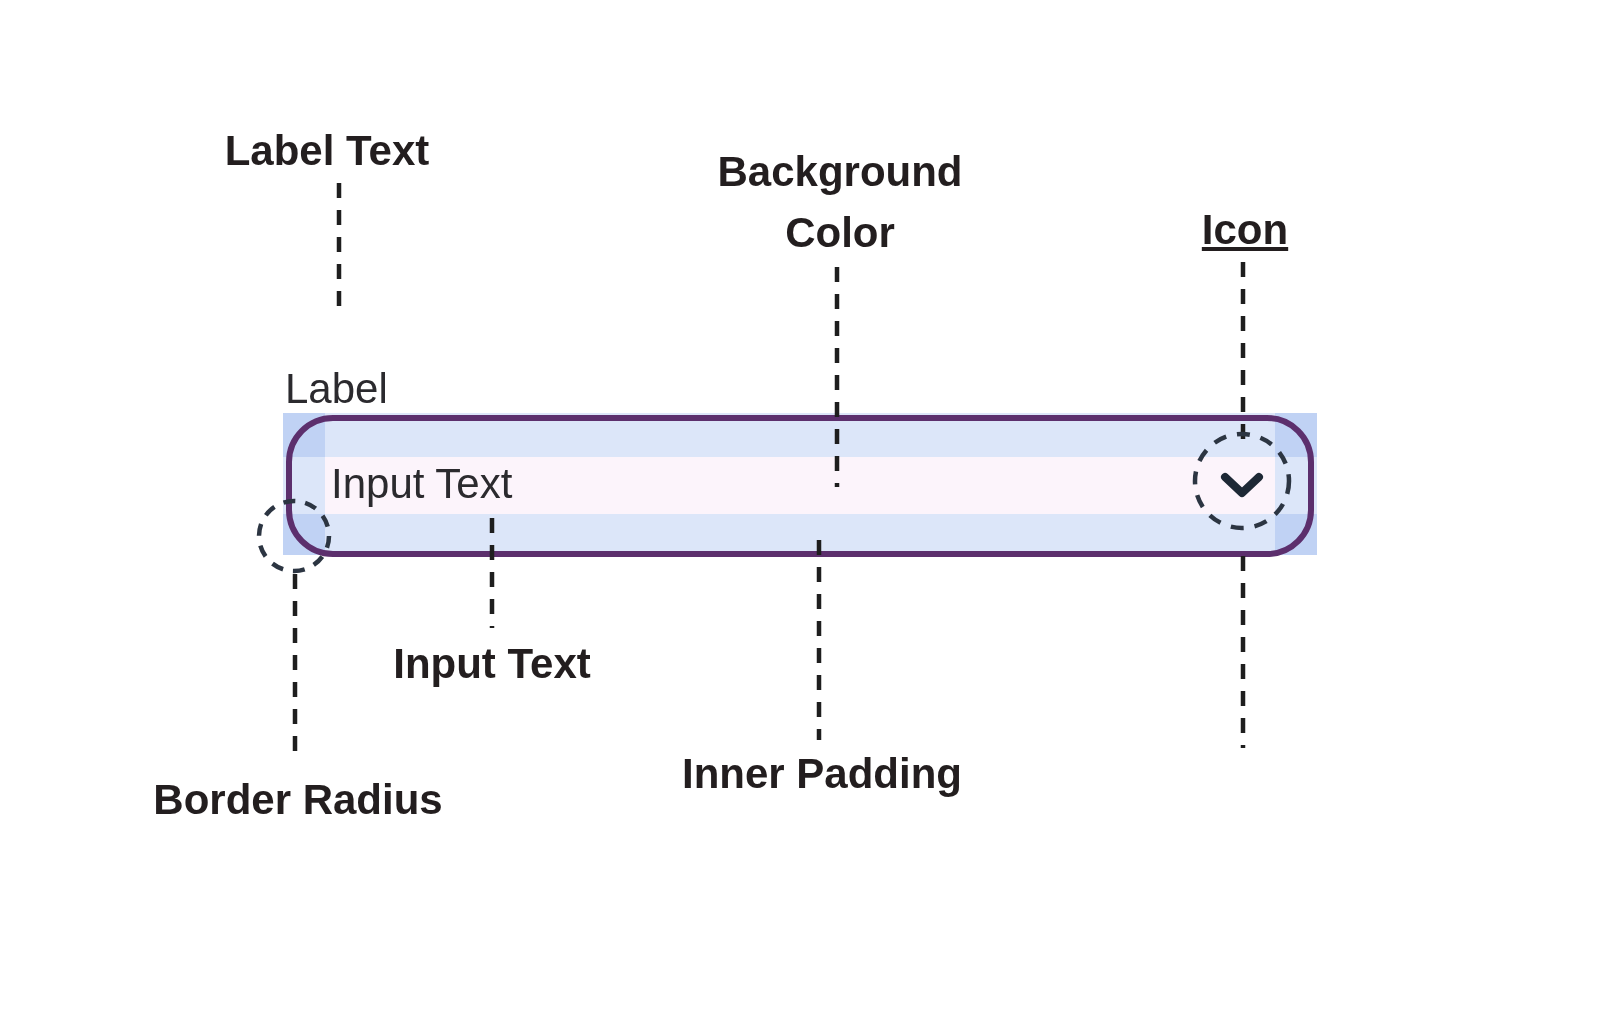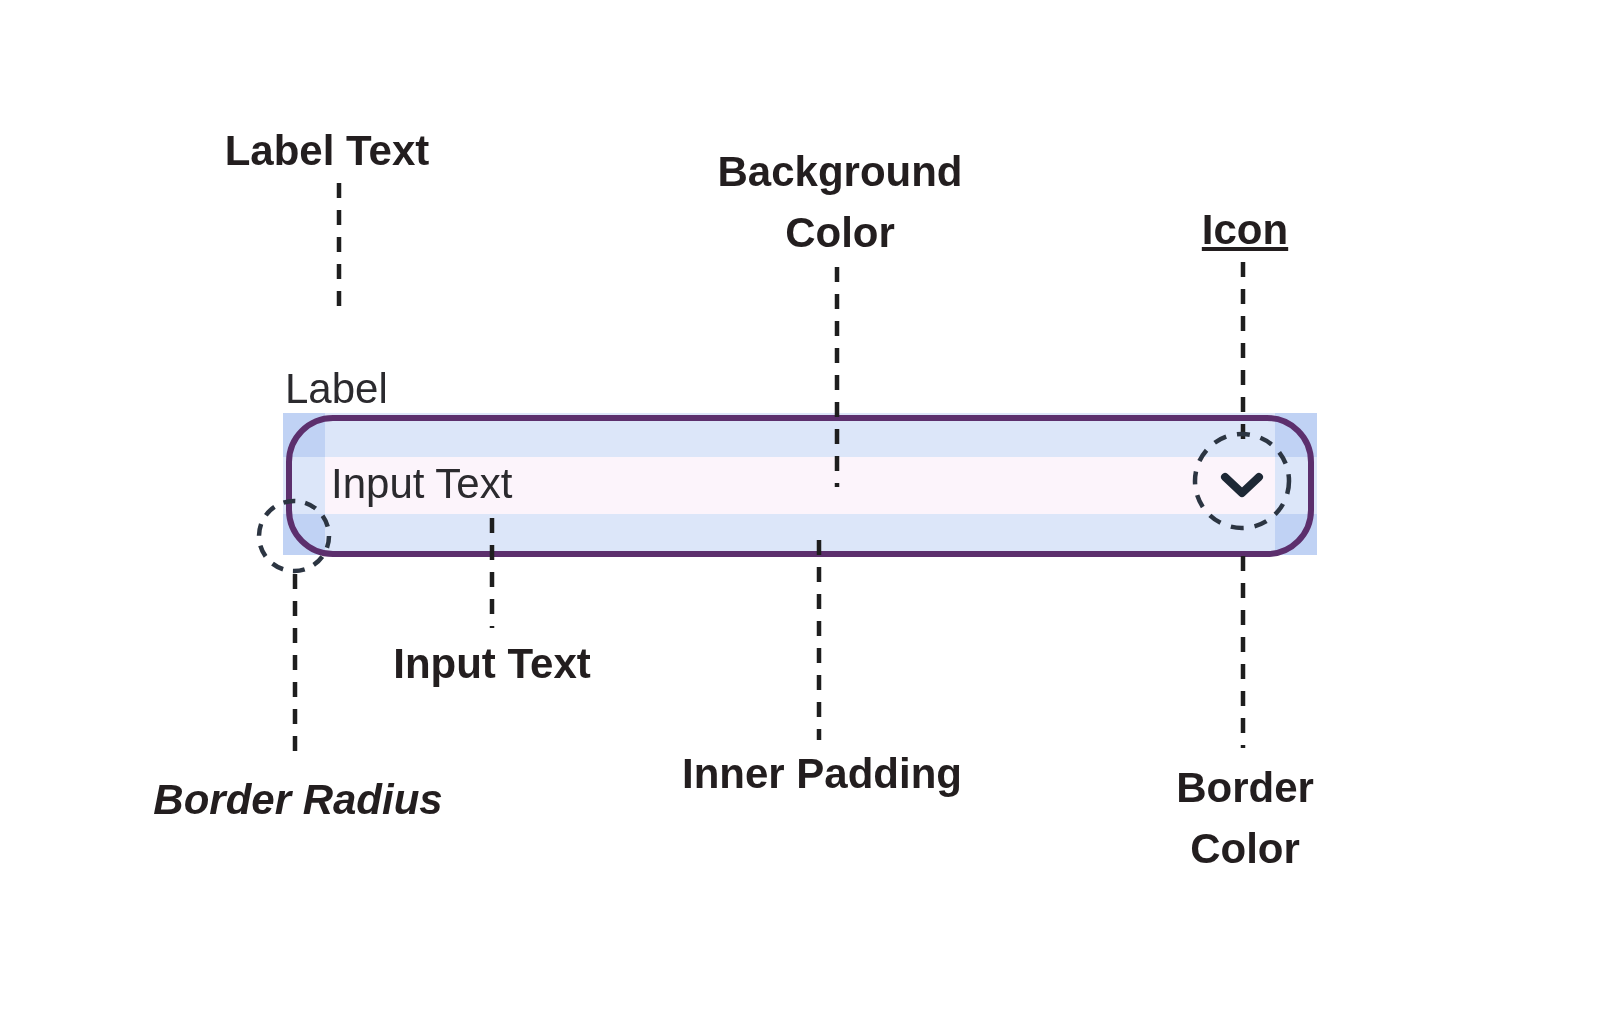--- a/index.html
+++ b/index.html
@@ -103,25 +103,24 @@
     <div class="hl hl-bottom"></div>
     <div class="hl hl-left"></div>
     <div class="hl hl-right"></div>
     <div class="hl-content"></div>
     <div class="field-border"></div>
     <div class="input-text">Input Text</div>
   </div>
 
   <div class="ann" style="left:492px; top:639px;">Input Text</div>
 
-  <div class="ann" style="left:298px; top:775px;font-style:italic;">Border Radius</div>
+  <div class="ann" style="left:298px; top:775px;">Border Radius</div>
 
   <div class="ann" style="left:822px; top:749px;text-align:right;">Inner Padding</div>
 
-  <div class="ann wrap" style="left:1245px; top:757px; width:220px;">Border Color</div>
 
   <svg class="overlay" viewBox="0 0 1600 1012" xmlns="http://www.w3.org/2000/svg">
 
     <line x1="339" y1="183" x2="339" y2="317" stroke-width="4.5" stroke-dasharray="15 12" stroke="#1e1e1e"></line>
     <line x1="837" y1="267" x2="837" y2="487" stroke-width="4.5" stroke-dasharray="15 12" stroke="#1e1e1e"></line>
     <line x1="1243" y1="262" x2="1243" y2="450" stroke-width="4.5" stroke-dasharray="15 12" stroke="#1e1e1e"></line>
     <line x1="492" y1="518" x2="492" y2="628" stroke-width="4.5" stroke-dasharray="15 12" stroke="#1e1e1e"></line>
     <line x1="295" y1="574" x2="295" y2="762" stroke-width="4.5" stroke-dasharray="15 12" stroke="#1e1e1e"></line>
     <line x1="819" y1="540" x2="819" y2="740" stroke-width="4.5" stroke-dasharray="15 12" stroke="#1e1e1e"></line>
     <line x1="1243" y1="556" x2="1243" y2="748" stroke-width="4.5" stroke-dasharray="15 12" stroke="#1e1e1e"></line>

